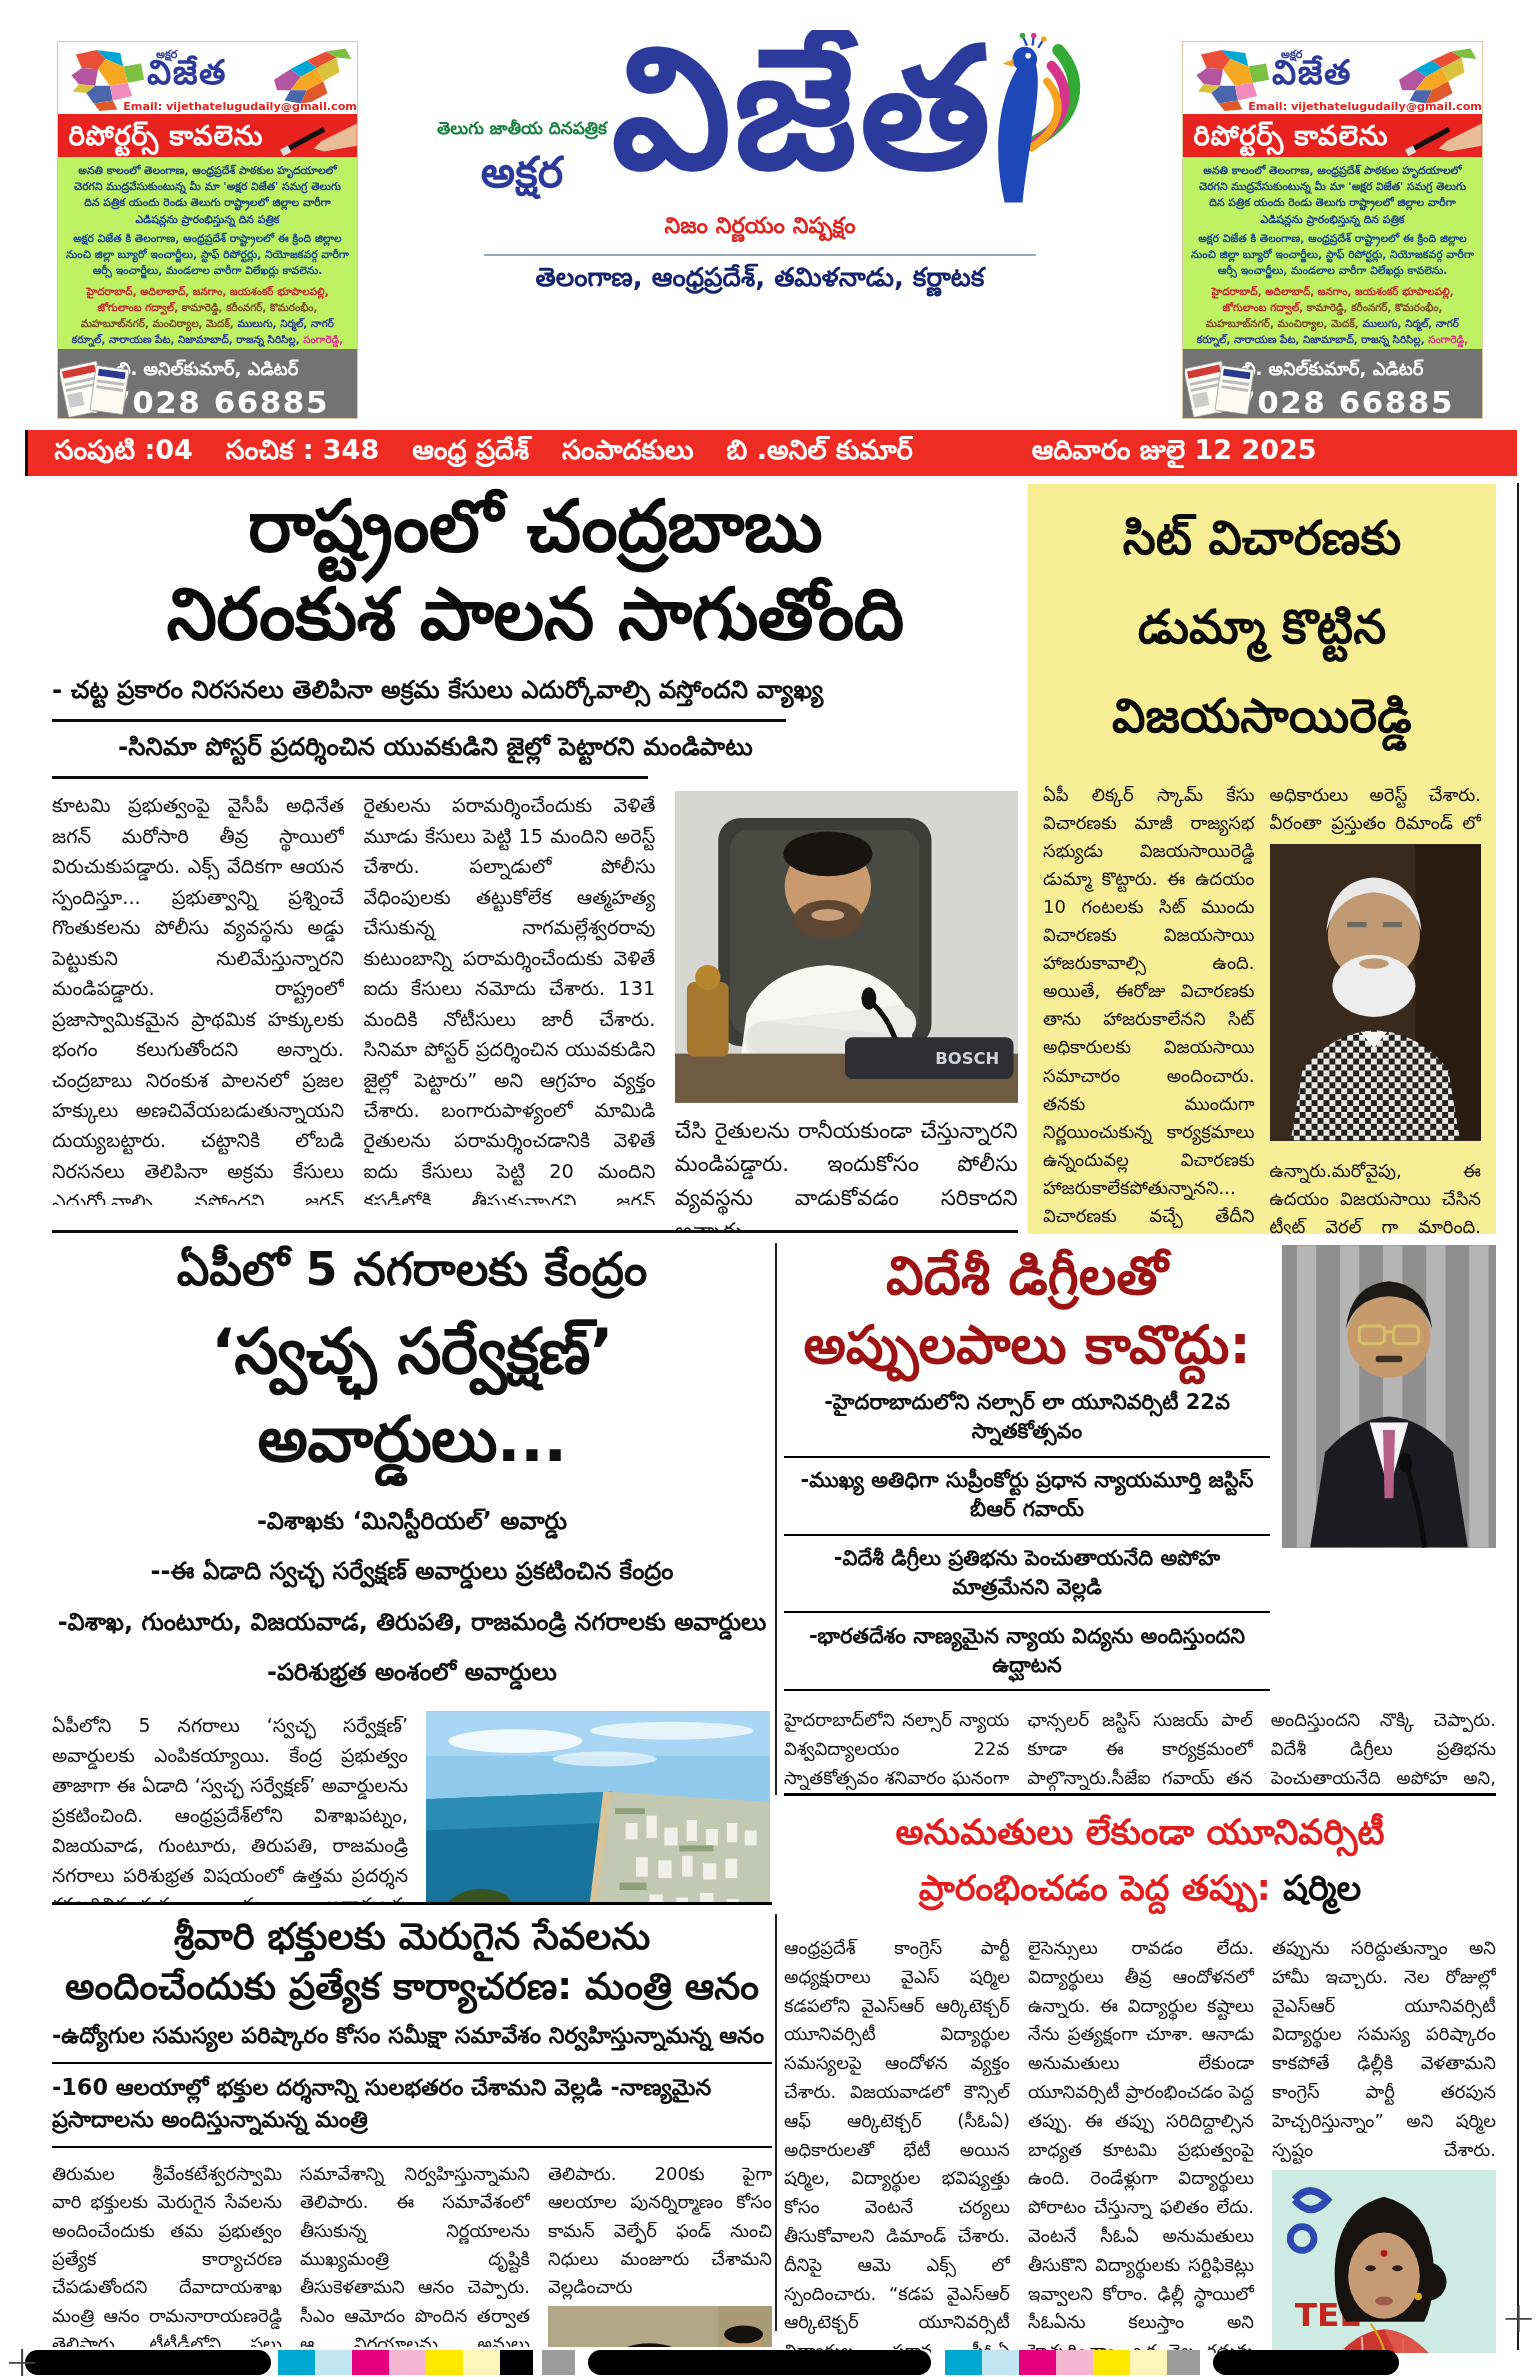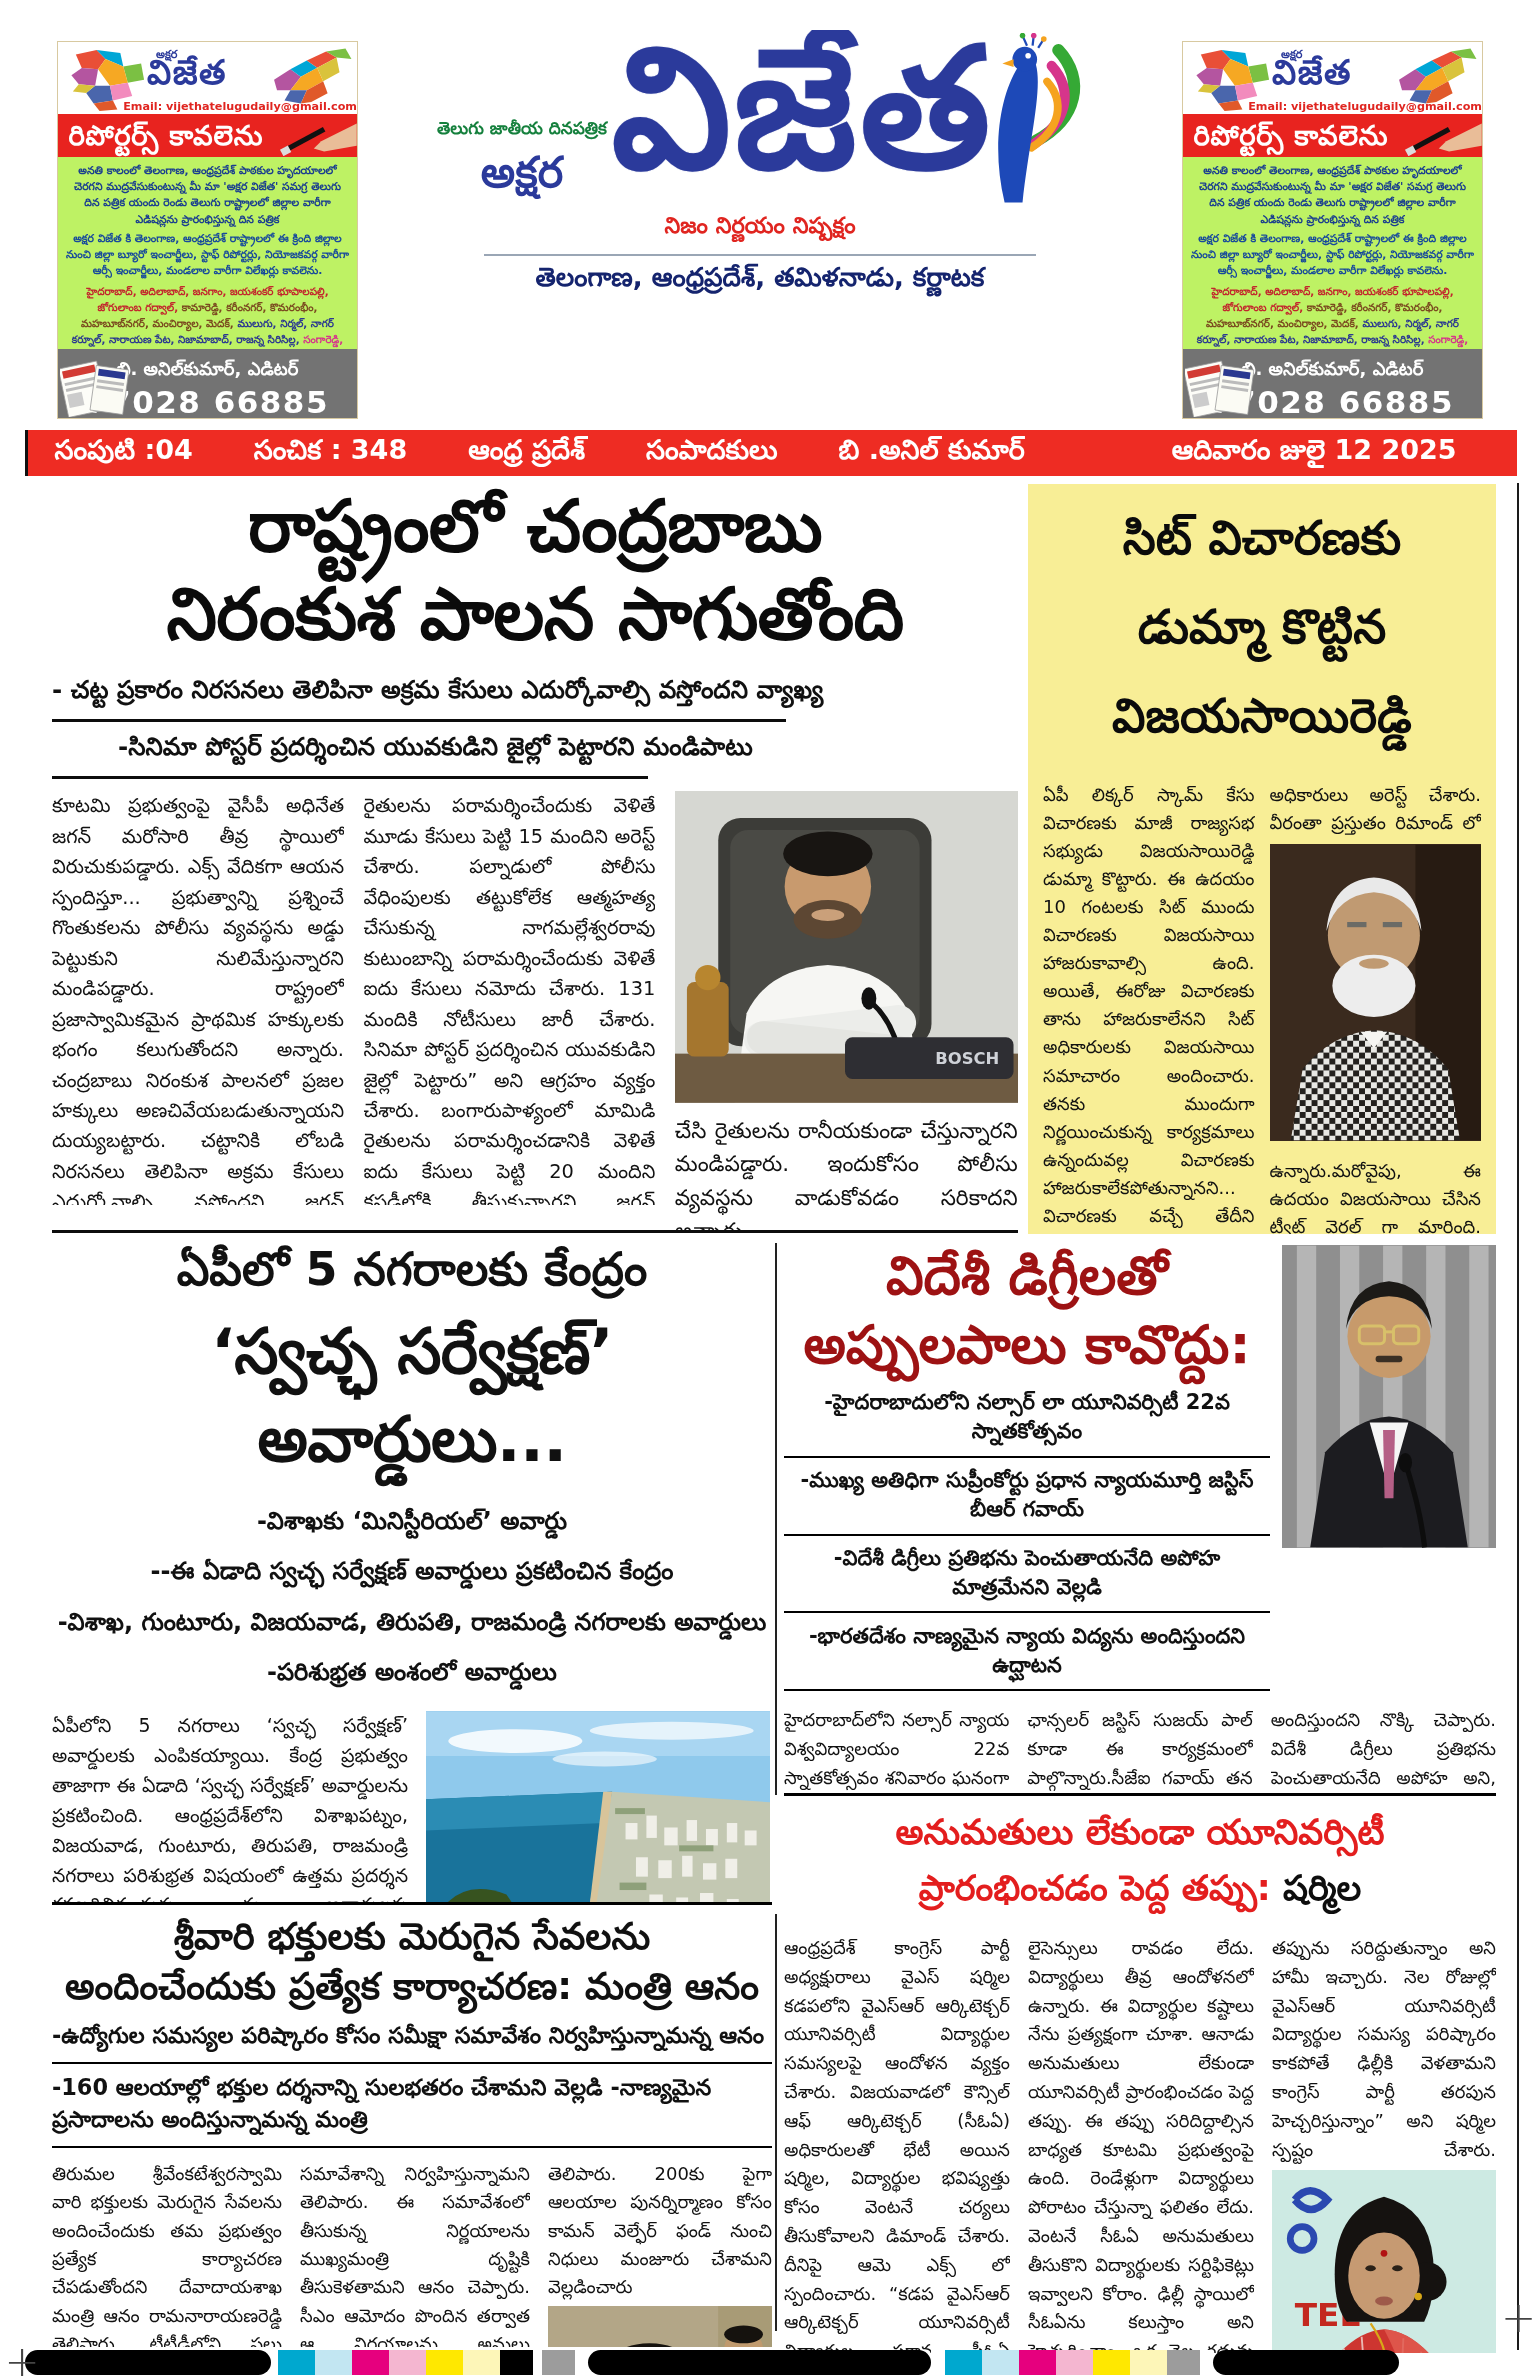--- a/index.html
+++ b/index.html
@@ -38,21 +38,21 @@
   .mh-left { margin-top:88px; margin-right:4.5px; text-align:center; }
   .mh-tagline { font-size:17px; font-weight:700; color:#15803d; }
   .mh-prefix  { font-size:43px; font-weight:800; color:#2b3a9b; margin-top:4.5px; }
   .mh-title { font-size:168px; line-height:0.95; font-weight:800; color:#2b3a9b; letter-spacing:3px; text-shadow:0 0 1.5px #fff, 0 0 0.7px #2b3a9b; }
   .mh-peacock { margin-left:-22.4px; margin-top:3px; }
   .mh-slogan { margin-top:4.5px; font-size:22.4px; font-weight:700; color:#e02520; }
   .mh-div { width:78%; height:1.5px; background:#9aa6b5; margin:10.4px auto 6px auto; }
   .mh-regions { font-size:26px; font-weight:800; color:#15246e; }
 
   
-  .info-bar { position:absolute; left:24.6px; top:430px; width:1492px; height:46px; background:#ee2c23; border-left:3px solid #111; display:flex; align-items:center; color:#fff; font-weight:700; font-size:27px; padding:0 27px; white-space:nowrap; overflow:hidden;justify-content:space-between; }
+  .info-bar { position:absolute; left:24.6px; top:430px; width:1492px; height:46px; background:#ee2c23; border-left:3px solid #111; display:flex; align-items:center; color:#fff; font-weight:700; font-size:27px; padding:0 27px; white-space:nowrap; overflow:hidden; }
   .info-bar span { margin-right:33px; }
   .ib-date { margin-left:86px; }
 
   
   .bodytext { font-size:19.4px; line-height:1.57; text-align:justify; color:#121212; overflow:hidden; }
   .rule-h { position:absolute; background:#0d0d0d; }
   .vrule  { position:absolute; width:2.2px; background:#222; }
 
   
   .lead { position:absolute; left:52px; top:483px; width:966px; height:748px; overflow:hidden; }

